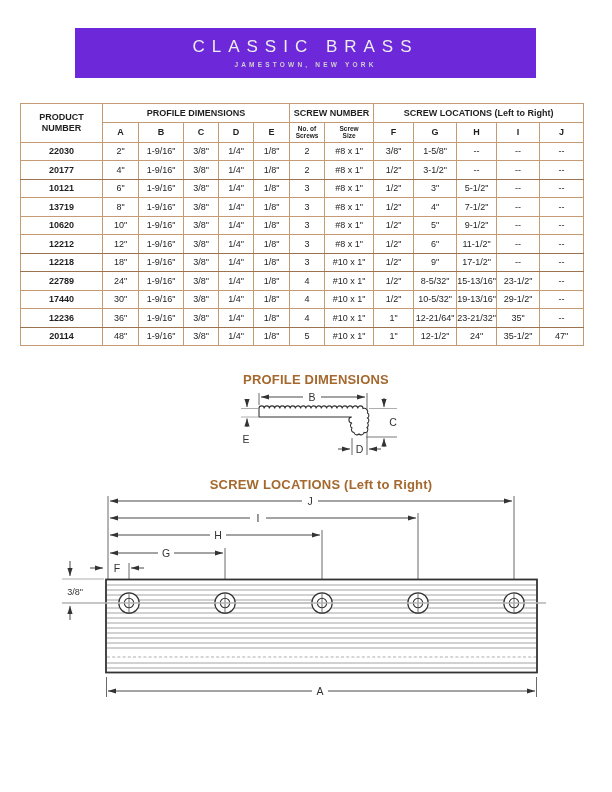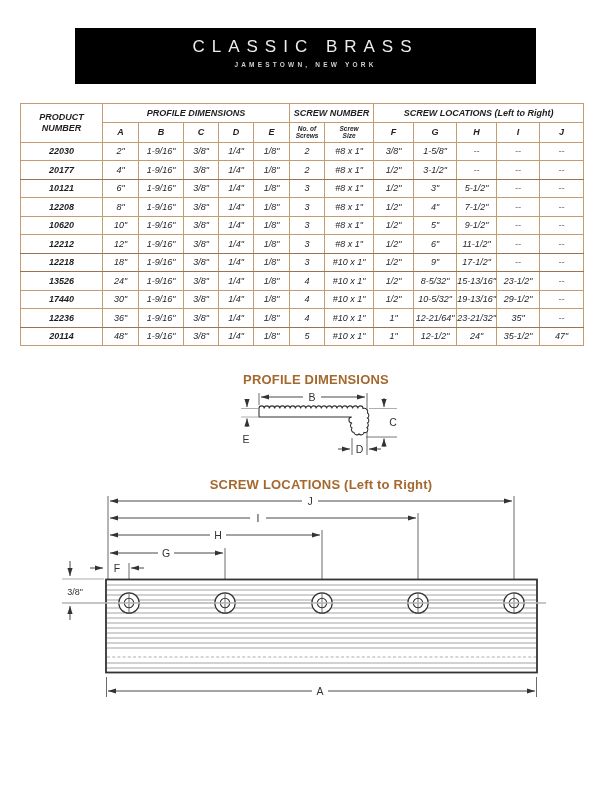--- a/index.html
+++ b/index.html
@@ -1,29 +1,29 @@
 <!DOCTYPE html>
 <html><head>
 <meta charset="utf-8">
 <style>
   html,body{margin:0;padding:0;}
   body{width:612px;height:792px;position:relative;background:#ffffff;
        font-family:"Liberation Sans",sans-serif;overflow:hidden;}
 
   
-  .brand-band{position:absolute;left:75px;top:28px;width:461px;height:56px;
-              background:#000000;text-align:center;}
+  .brand-band{position:absolute;left:75px;top:28px;width:461px;height:50px;
+              background:#6d28d9;text-align:center;}
   .brand-name{margin-top:9px;font-size:17px;letter-spacing:7px;color:#ededed;
               font-weight:400;}
   .brand-loc{margin-top:4px;font-size:6.5px;letter-spacing:3.2px;color:#cfcfcf;
              font-weight:700;}
 
   
   table.spec{position:absolute;left:20px;top:103px;border-collapse:collapse;
-             table-layout:fixed;width:563px;font-style:italic;}
+             table-layout:fixed;width:563px;}
   table.spec td{border:1px solid #c59b74;text-align:center;vertical-align:middle;
                 color:#1e1e1e;font-size:9px;padding:2px 0;height:13.5px;}
   td.prod-h{border-left:none;border-top:none;color:#a5682e;font-weight:700;
             font-size:10px;line-height:1.15;padding:0 6px;}
   td.group-h{color:#a5682e;font-weight:700;font-size:8.5px;height:15px;}
   td.col-h{color:#a5682e;font-weight:700;font-size:9.5px;height:14px;}
   td.col-h .wrapcap{display:inline-block;width:30px;font-size:6.5px;line-height:1.1;}
   td.prod{border-left:none;font-weight:700;font-size:9.5px;color:#111;}
   td.small{font-size:7px;}
   td.dash{color:#858585;}
@@ -125,21 +125,21 @@
         <td>1/8"</td>
         <td>3</td>
         <td>#8 x 1"</td>
         <td>1/2"</td>
         <td>3"</td>
         <td>5-1/2"</td>
         <td class="dash">--</td>
         <td class="dash">--</td>
       </tr>
       <tr>
-        <td class="prod">12208</td>
+        <td class="prod">13719</td>
         <td>8"</td>
         <td>1-9/16"</td>
         <td>3/8"</td>
         <td>1/4"</td>
         <td>1/8"</td>
         <td>3</td>
         <td>#8 x 1"</td>
         <td>1/2"</td>
         <td>4"</td>
         <td>7-1/2"</td>
@@ -185,21 +185,21 @@
         <td>1/8"</td>
         <td>3</td>
         <td>#10 x 1"</td>
         <td>1/2"</td>
         <td>9"</td>
         <td>17-1/2"</td>
         <td class="dash">--</td>
         <td class="dash">--</td>
       </tr>
       <tr>
-        <td class="prod">13526</td>
+        <td class="prod">22789</td>
         <td>24"</td>
         <td>1-9/16"</td>
         <td>3/8"</td>
         <td>1/4"</td>
         <td>1/8"</td>
         <td>4</td>
         <td>#10 x 1"</td>
         <td>1/2"</td>
         <td class="small">8-5/32"</td>
         <td class="small">15-13/16"</td>

